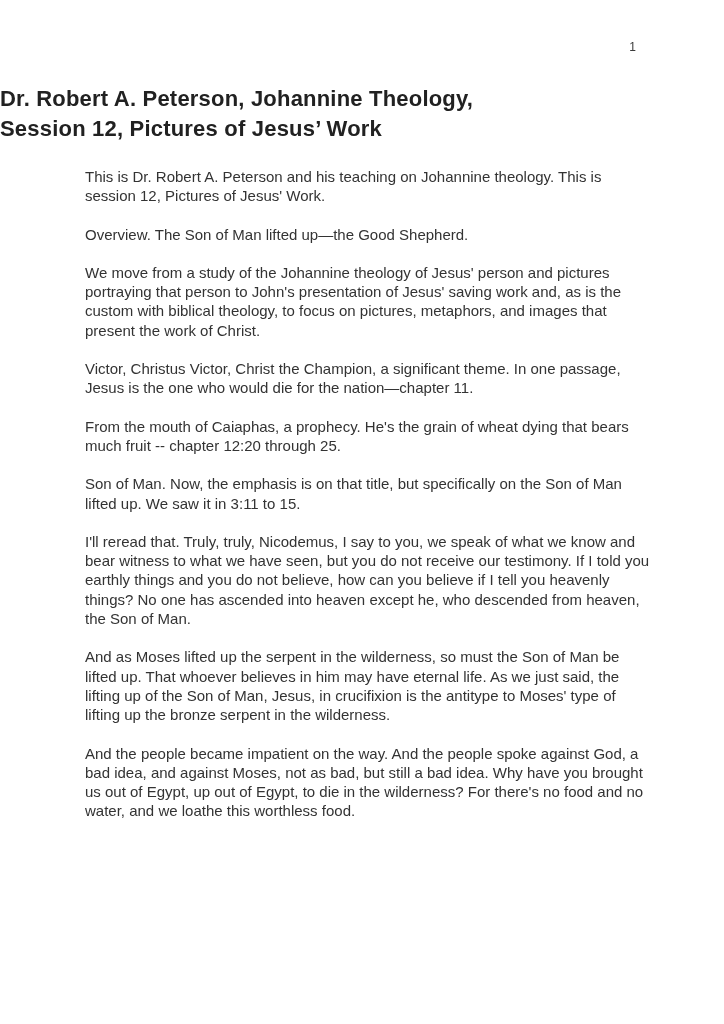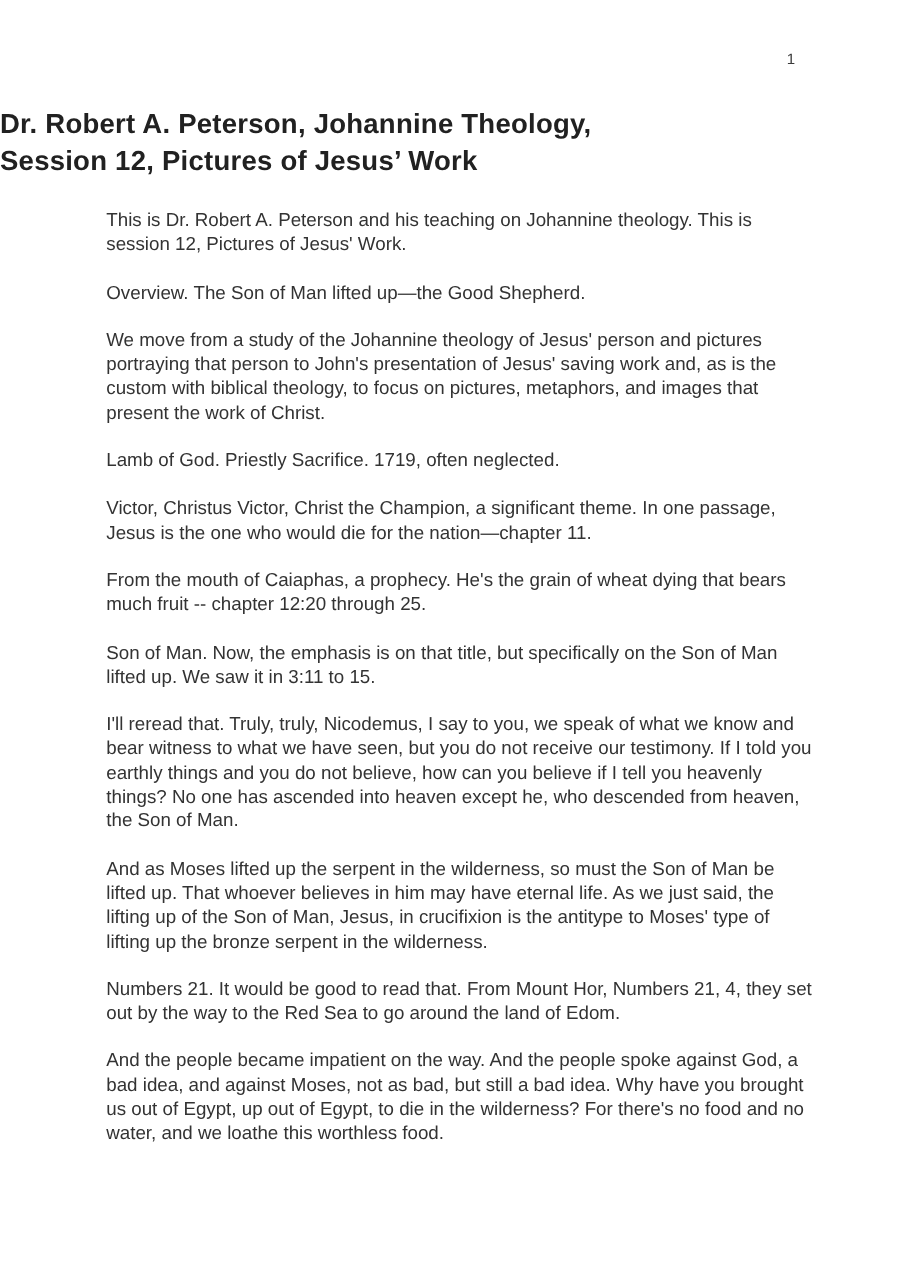--- a/index.html
+++ b/index.html
@@ -59,23 +59,21 @@
 
   <div class="title-block">
     <div class="title-line">Dr. Robert A. Peterson, Johannine Theology,</div>
     <div class="title-line">Session 12, Pictures of Jesus’ Work</div>
   </div>
 
   <div class="doc-body">
       <p class="body-paragraph">This is Dr. Robert A. Peterson and his teaching on Johannine theology. This is session 12, Pictures of Jesus' Work.</p>
       <p class="body-paragraph">Overview. The Son of Man lifted up—the Good Shepherd.</p>
       <p class="body-paragraph">We move from a study of the Johannine theology of Jesus' person and pictures portraying that person to John's presentation of Jesus' saving work and, as is the custom with biblical theology, to focus on pictures, metaphors, and images that present the work of Christ.</p>
-      <p class="body-paragraph">Lamb of God. Priestly Sacrifice. 1719, often neglected.</p>
       <p class="body-paragraph">Victor, Christus Victor, Christ the Champion, a significant theme. In one passage, Jesus is the one who would die for the nation—chapter 11.</p>
       <p class="body-paragraph">From the mouth of Caiaphas, a prophecy. He's the grain of wheat dying that bears much fruit -- chapter 12:20 through 25.</p>
       <p class="body-paragraph">Son of Man. Now, the emphasis is on that title, but specifically on the Son of Man lifted up. We saw it in 3:11 to 15.</p>
       <p class="body-paragraph">I'll reread that. Truly, truly, Nicodemus, I say to you, we speak of what we know and bear witness to what we have seen, but you do not receive our testimony. If I told you earthly things and you do not believe, how can you believe if I tell you heavenly things? No one has ascended into heaven except he, who descended from heaven, the Son of Man.</p>
       <p class="body-paragraph">And as Moses lifted up the serpent in the wilderness, so must the Son of Man be lifted up. That whoever believes in him may have eternal life. As we just said, the lifting up of the Son of Man, Jesus, in crucifixion is the antitype to Moses' type of lifting up the bronze serpent in the wilderness.</p>
-      <p class="body-paragraph">Numbers 21. It would be good to read that. From Mount Hor, Numbers 21, 4, they set out by the way to the Red Sea to go around the land of Edom.</p>
       <p class="body-paragraph">And the people became impatient on the way. And the people spoke against God, a bad idea, and against Moses, not as bad, but still a bad idea. Why have you brought us out of Egypt, up out of Egypt, to die in the wilderness? For there's no food and no water, and we loathe this worthless food.</p>
     </div>
 
 </div>
 
 </body></html>

